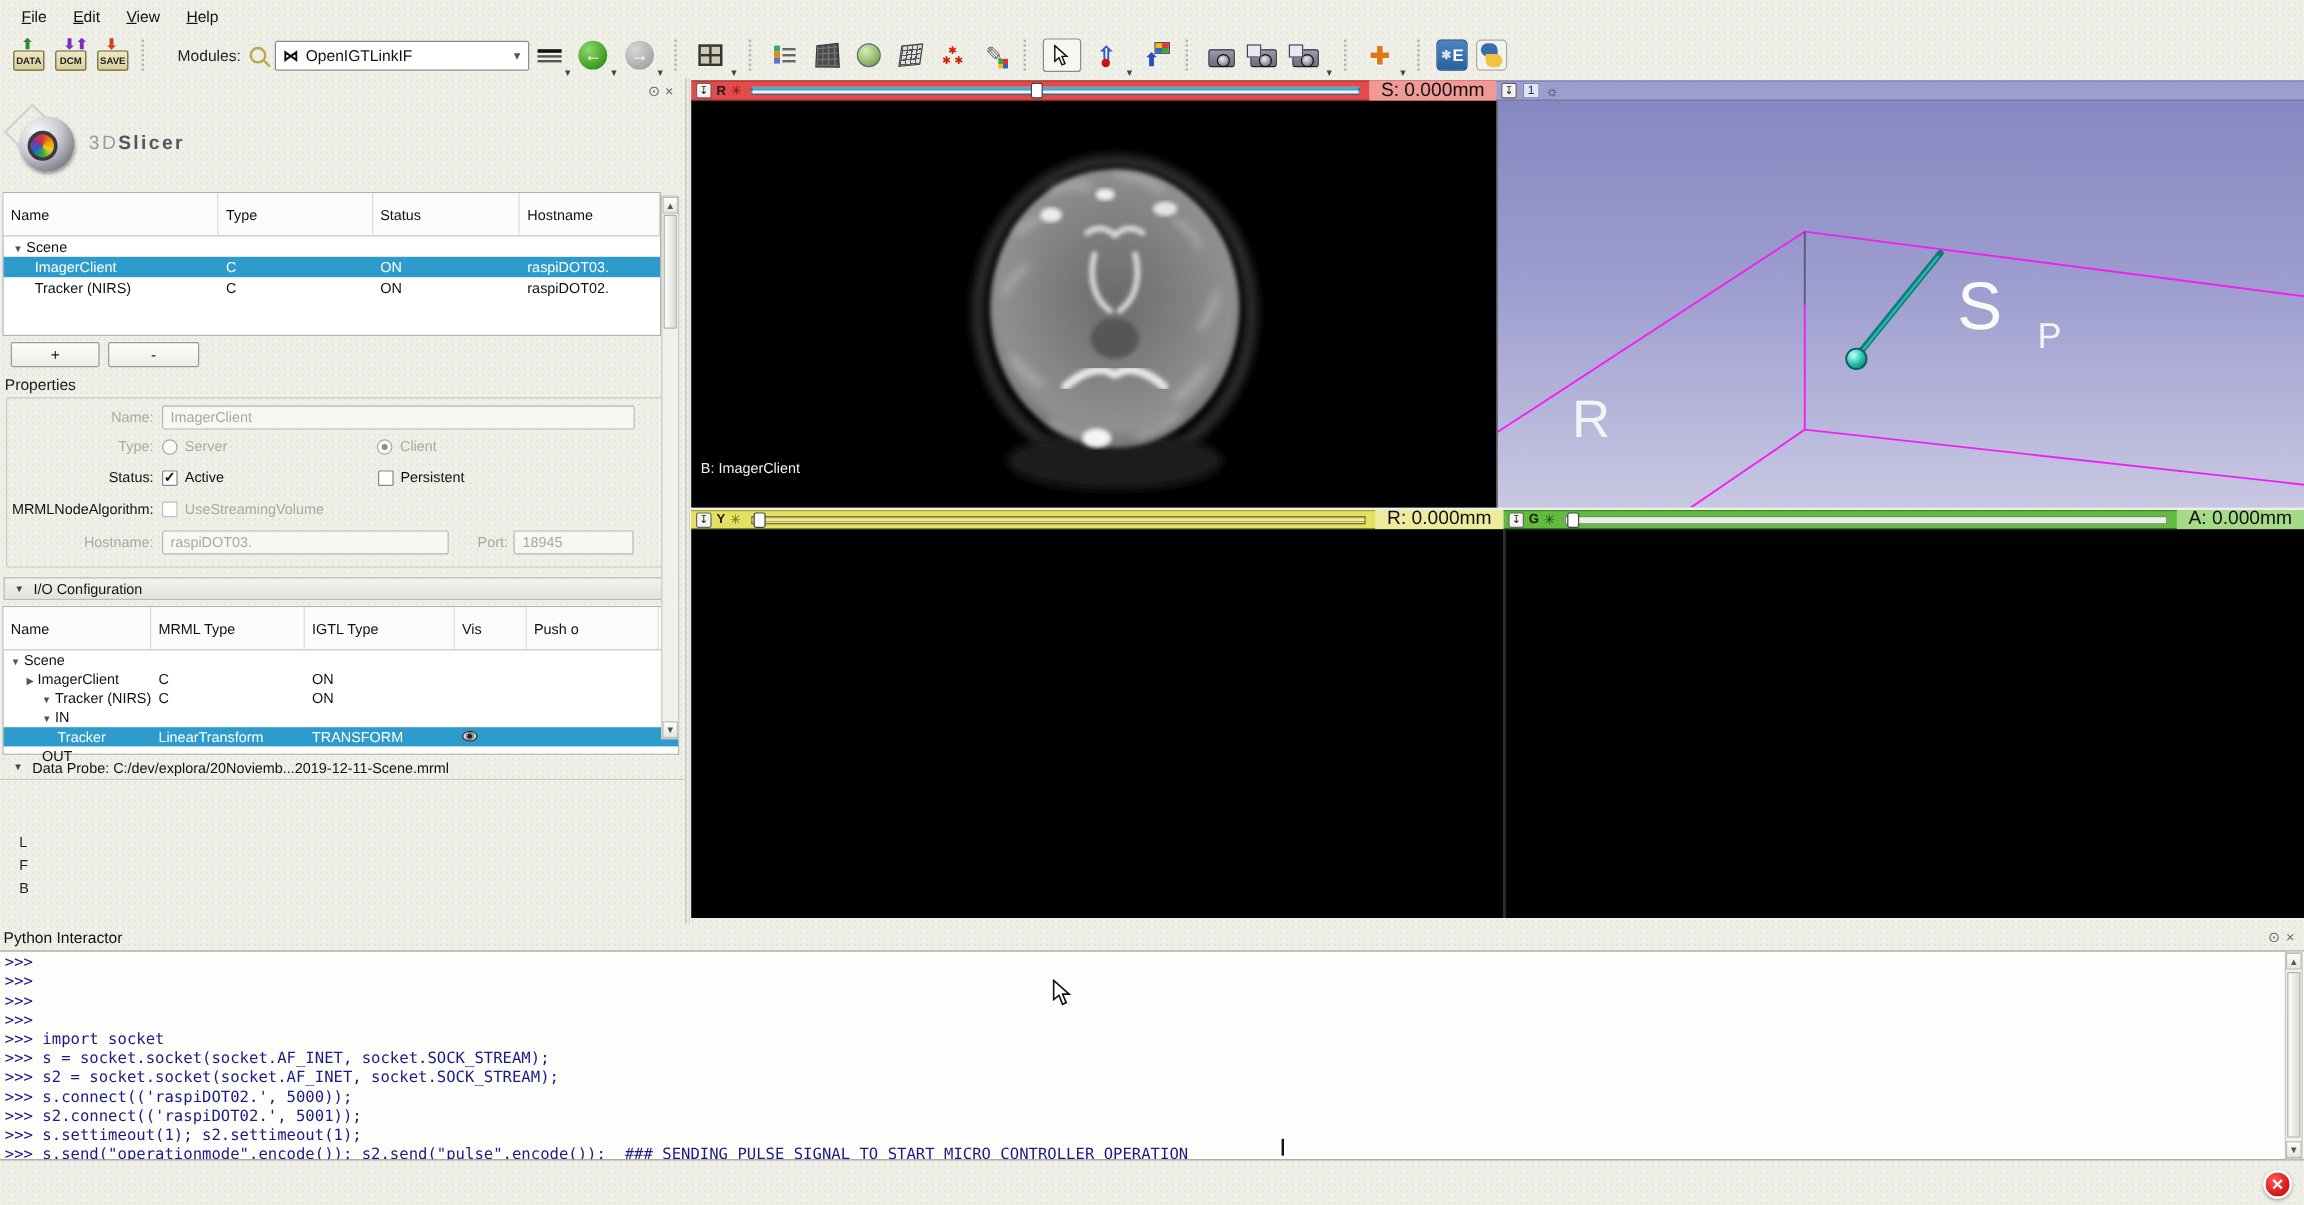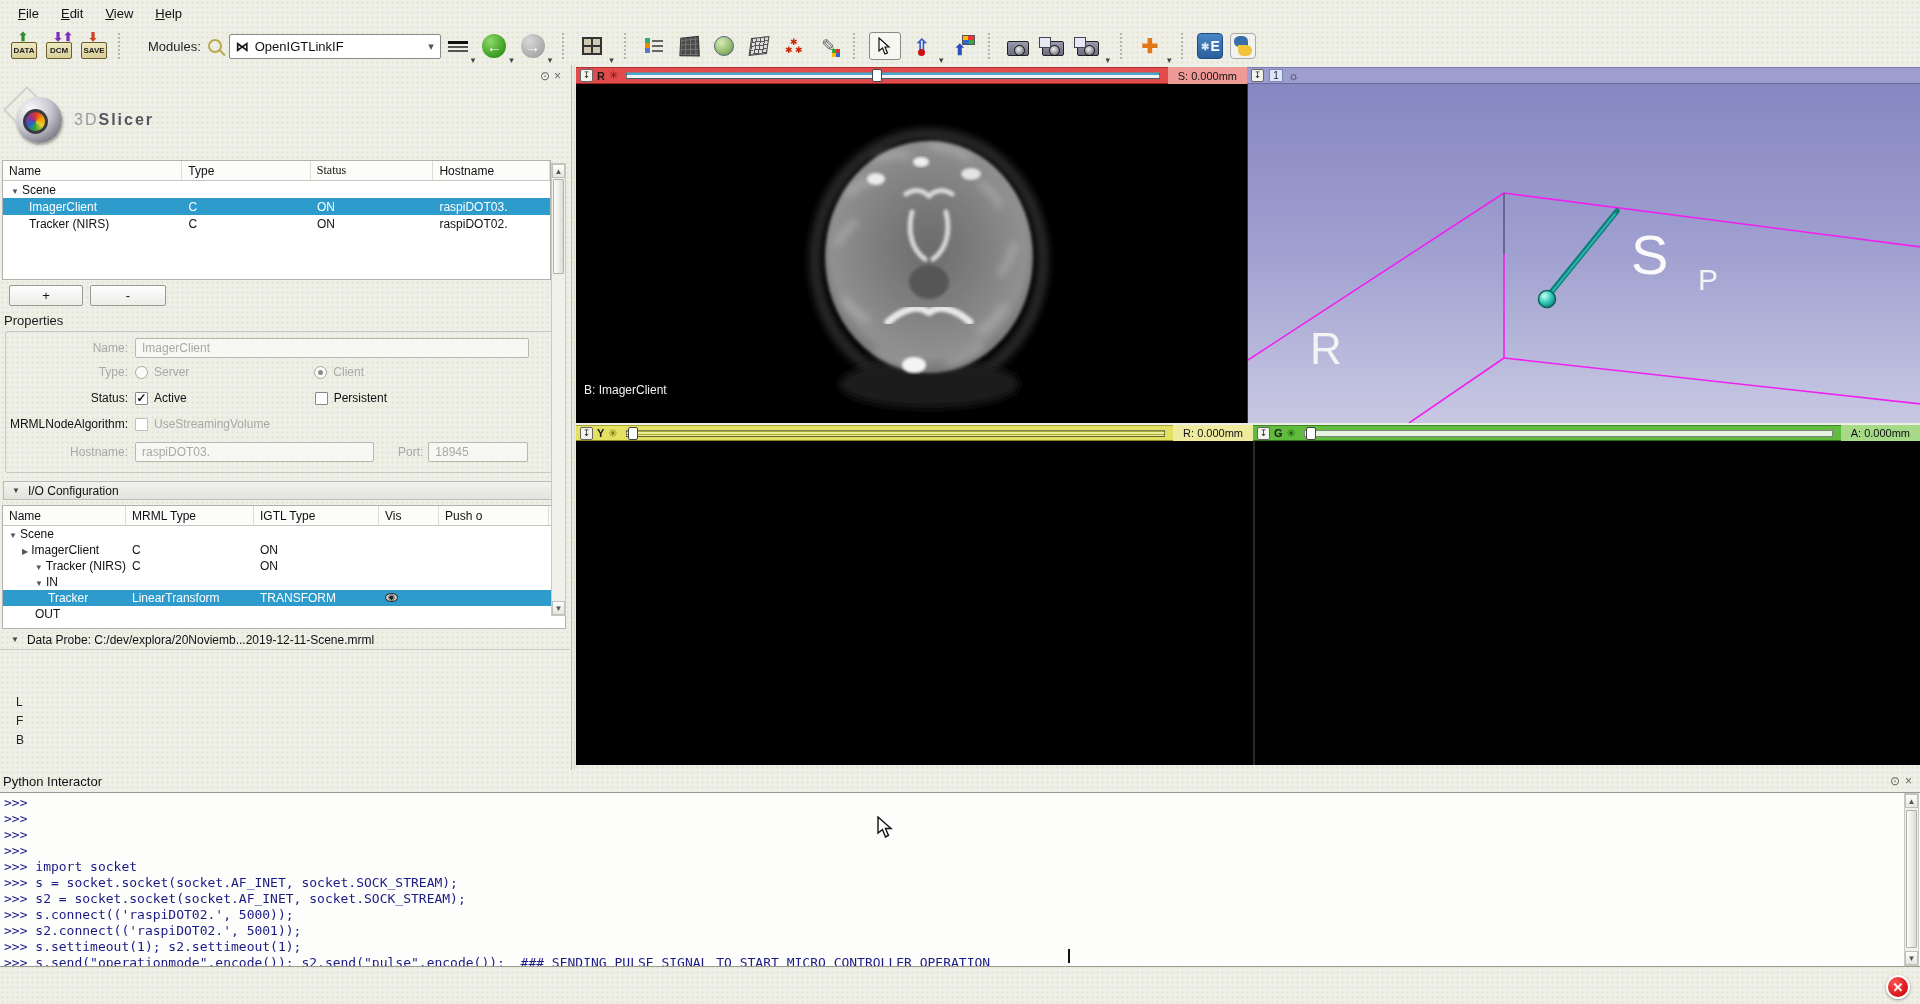--- a/index.html
+++ b/index.html
@@ -101,21 +101,21 @@
   .logo-tri { position:absolute; width:34px; height:34px; border:2px solid #d2d2cc; transform:rotate(45deg); }
   .logo-orb { position:absolute; left:8px; top:8px; width:46px; height:46px; border-radius:50%;
     background:radial-gradient(circle at 32% 28%, #fbfbfb, #c6c6cf 45%, #84848f 75%, #55555e);
     box-shadow:1px 2px 3px rgba(0,0,0,.35); }
   .logo-orb::after { content:""; position:absolute; left:7px; top:12px; width:19px; height:19px; border-radius:50%;
     background:conic-gradient(#d33, #e90, #ec3, #3a3, #26c, #839, #d33); border:3px solid #3a3a40; }
   .logo-text { font-size:16px; letter-spacing:2px; color:#9a9aa0; }
   .logo-text b { color:#55555e; }
 
   .tbl { position:absolute; background:#fff; border:1px solid #b2b2ad; }
-  .tbl-head { display:flex; height:20px; background:#fcfcfa; border-bottom:1px solid #c6c6c2; }
+  .tbl-head { display:flex; height:36px; background:#fcfcfa; border-bottom:1px solid #c6c6c2; }
   .tbl-head .hc { display:flex; align-items:center; padding-left:6px; border-right:1px solid #ddddd8; height:100%; }
   .trow { display:flex; height:17px; align-items:center; }
   .trow .tc { padding-left:6px; overflow:hidden; white-space:nowrap; }
   .trow.sel { background:#2d9ccd; color:#fff; }
   .tree-arrow { font-size:8px; color:#555; margin-right:3px; }
 
   .btn { position:absolute; height:21px; background:linear-gradient(#fefefe,#ececе8);
     background:linear-gradient(#fefefe,#ecece8); border:1px solid #9a9a95; border-radius:2px;
     font-size:13px; display:flex; align-items:center; justify-content:center; }
 
@@ -151,21 +151,21 @@
   
   .slice-bar { position:absolute; height:17px; display:flex; align-items:center; gap:4px; padding-left:4px; }
   .bar-pin { width:13px; height:13px; background:#f4f4ef; border:1px solid #666; border-radius:2px;
     font-size:9px; line-height:11px; text-align:center; color:#222; }
   .bar-letter { font-size:11px; font-weight:bold; color:#1a1a1a; }
   .bar-compass { font-size:11px; }
   .bar-slider { flex:1; position:relative; height:13px; margin:0 4px; }
   .bar-track { position:absolute; left:0; right:0; top:3px; height:7px; border:1px solid rgba(40,40,40,.55); }
   .bar-handle { position:absolute; top:0; width:10px; height:13px; background:#fff;
     border:1px solid #444; border-radius:2px; }
-  .bar-offset { font-size:11px; color:#111; padding:0 10px; height:17px; display:flex; align-items:center; }
+  .bar-offset { font-size:16px; color:#111; padding:0 10px; height:17px; display:flex; align-items:center; }
 
   #red-bar { left:576px; top:67px; width:671px; background:#e14b4b; border-top:1px solid #b03030; border-bottom:1px solid #9c2626; }
   #red-bar .bar-offset { background:#ef9a96; }
   #red-bar .bar-track { background:linear-gradient(#4aa6d4 0 45%, #f4f4f4 45% 100%); }
   #view3d-bar { left:1247px; top:67px; width:673px; background:#9e9ece; border-top:1px solid #7c7cb0;
     border-bottom:1px solid #6a6aa0; position:absolute; height:17px; display:flex; align-items:center; gap:5px; padding-left:4px; }
   .view-badge { min-width:14px; height:13px; background:#dce6f8; border:1px solid #7788aa; font-size:10px;
     display:flex; align-items:center; justify-content:center; color:#223; }
   #yellow-bar { left:576px; top:425px; width:677px; height:16px; background:#e3e062;
     border-top:1px solid #a8a52e; border-bottom:1px solid #8a8724; }
@@ -329,21 +329,21 @@
       <div class="logo-tri" style="left:12px; top:16px; border-color:#e0e0da;"></div>
       <div class="logo-orb"></div>
     </div>
     <div class="logo-text"><span>3D</span><b>Slicer</b></div>
   </div>
 
   <div class="tbl" style="left:2px; top:95px; width:549px; height:120px;">
     <div class="tbl-head" id="conn-head">
         <div class="hc" style="width: 180px;">Name</div>
         <div class="hc" style="width: 129px;">Type</div>
-        <div class="hc" style="width: 123px; font-family: Liberation Serif, serif;">Status</div>
+        <div class="hc" style="width: 123px;">Status</div>
         <div class="hc" style="width: 117px;">Hostname</div>
       </div>
     <div id="conn-rows">
         <div class="trow">
           <div class="tc" style="width: 180px; padding-left: 8px;"><span class="tree-arrow">▼</span>Scene</div>
           <div class="tc" style="width: 129px;"></div>
           <div class="tc" style="width: 123px;"></div>
           <div class="tc" style="width: 117px;"></div>
         </div>
         <div class="trow sel">

